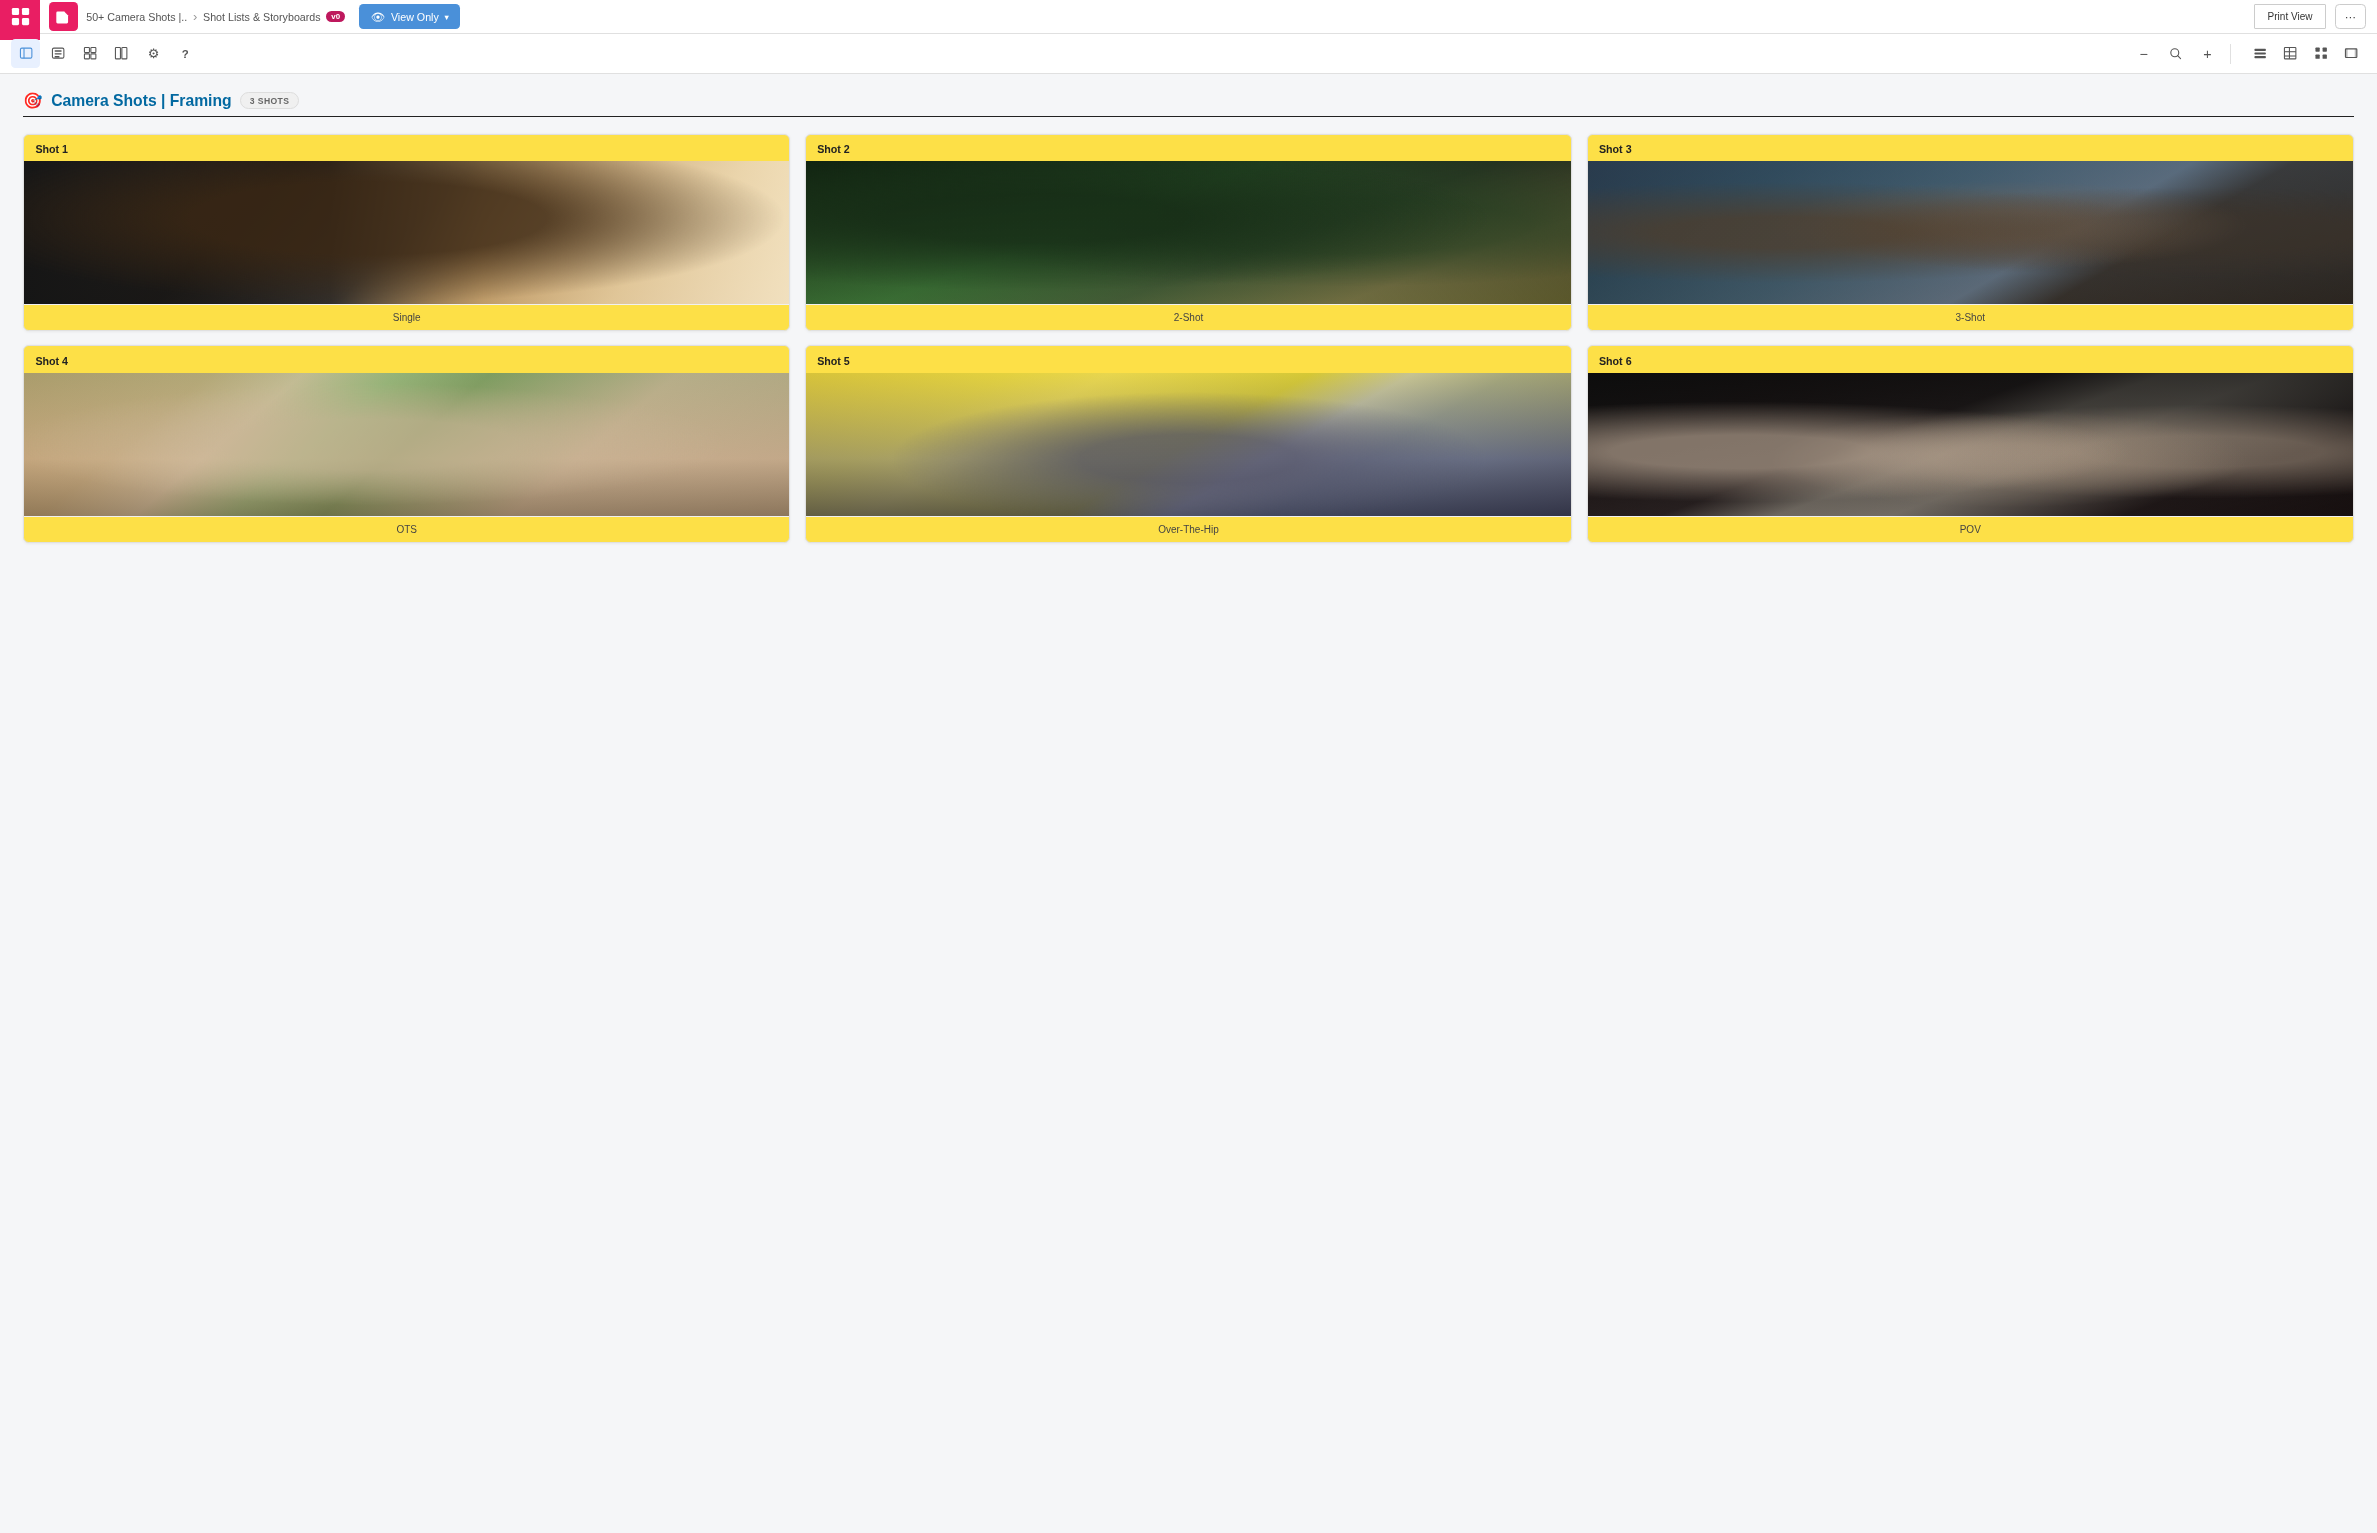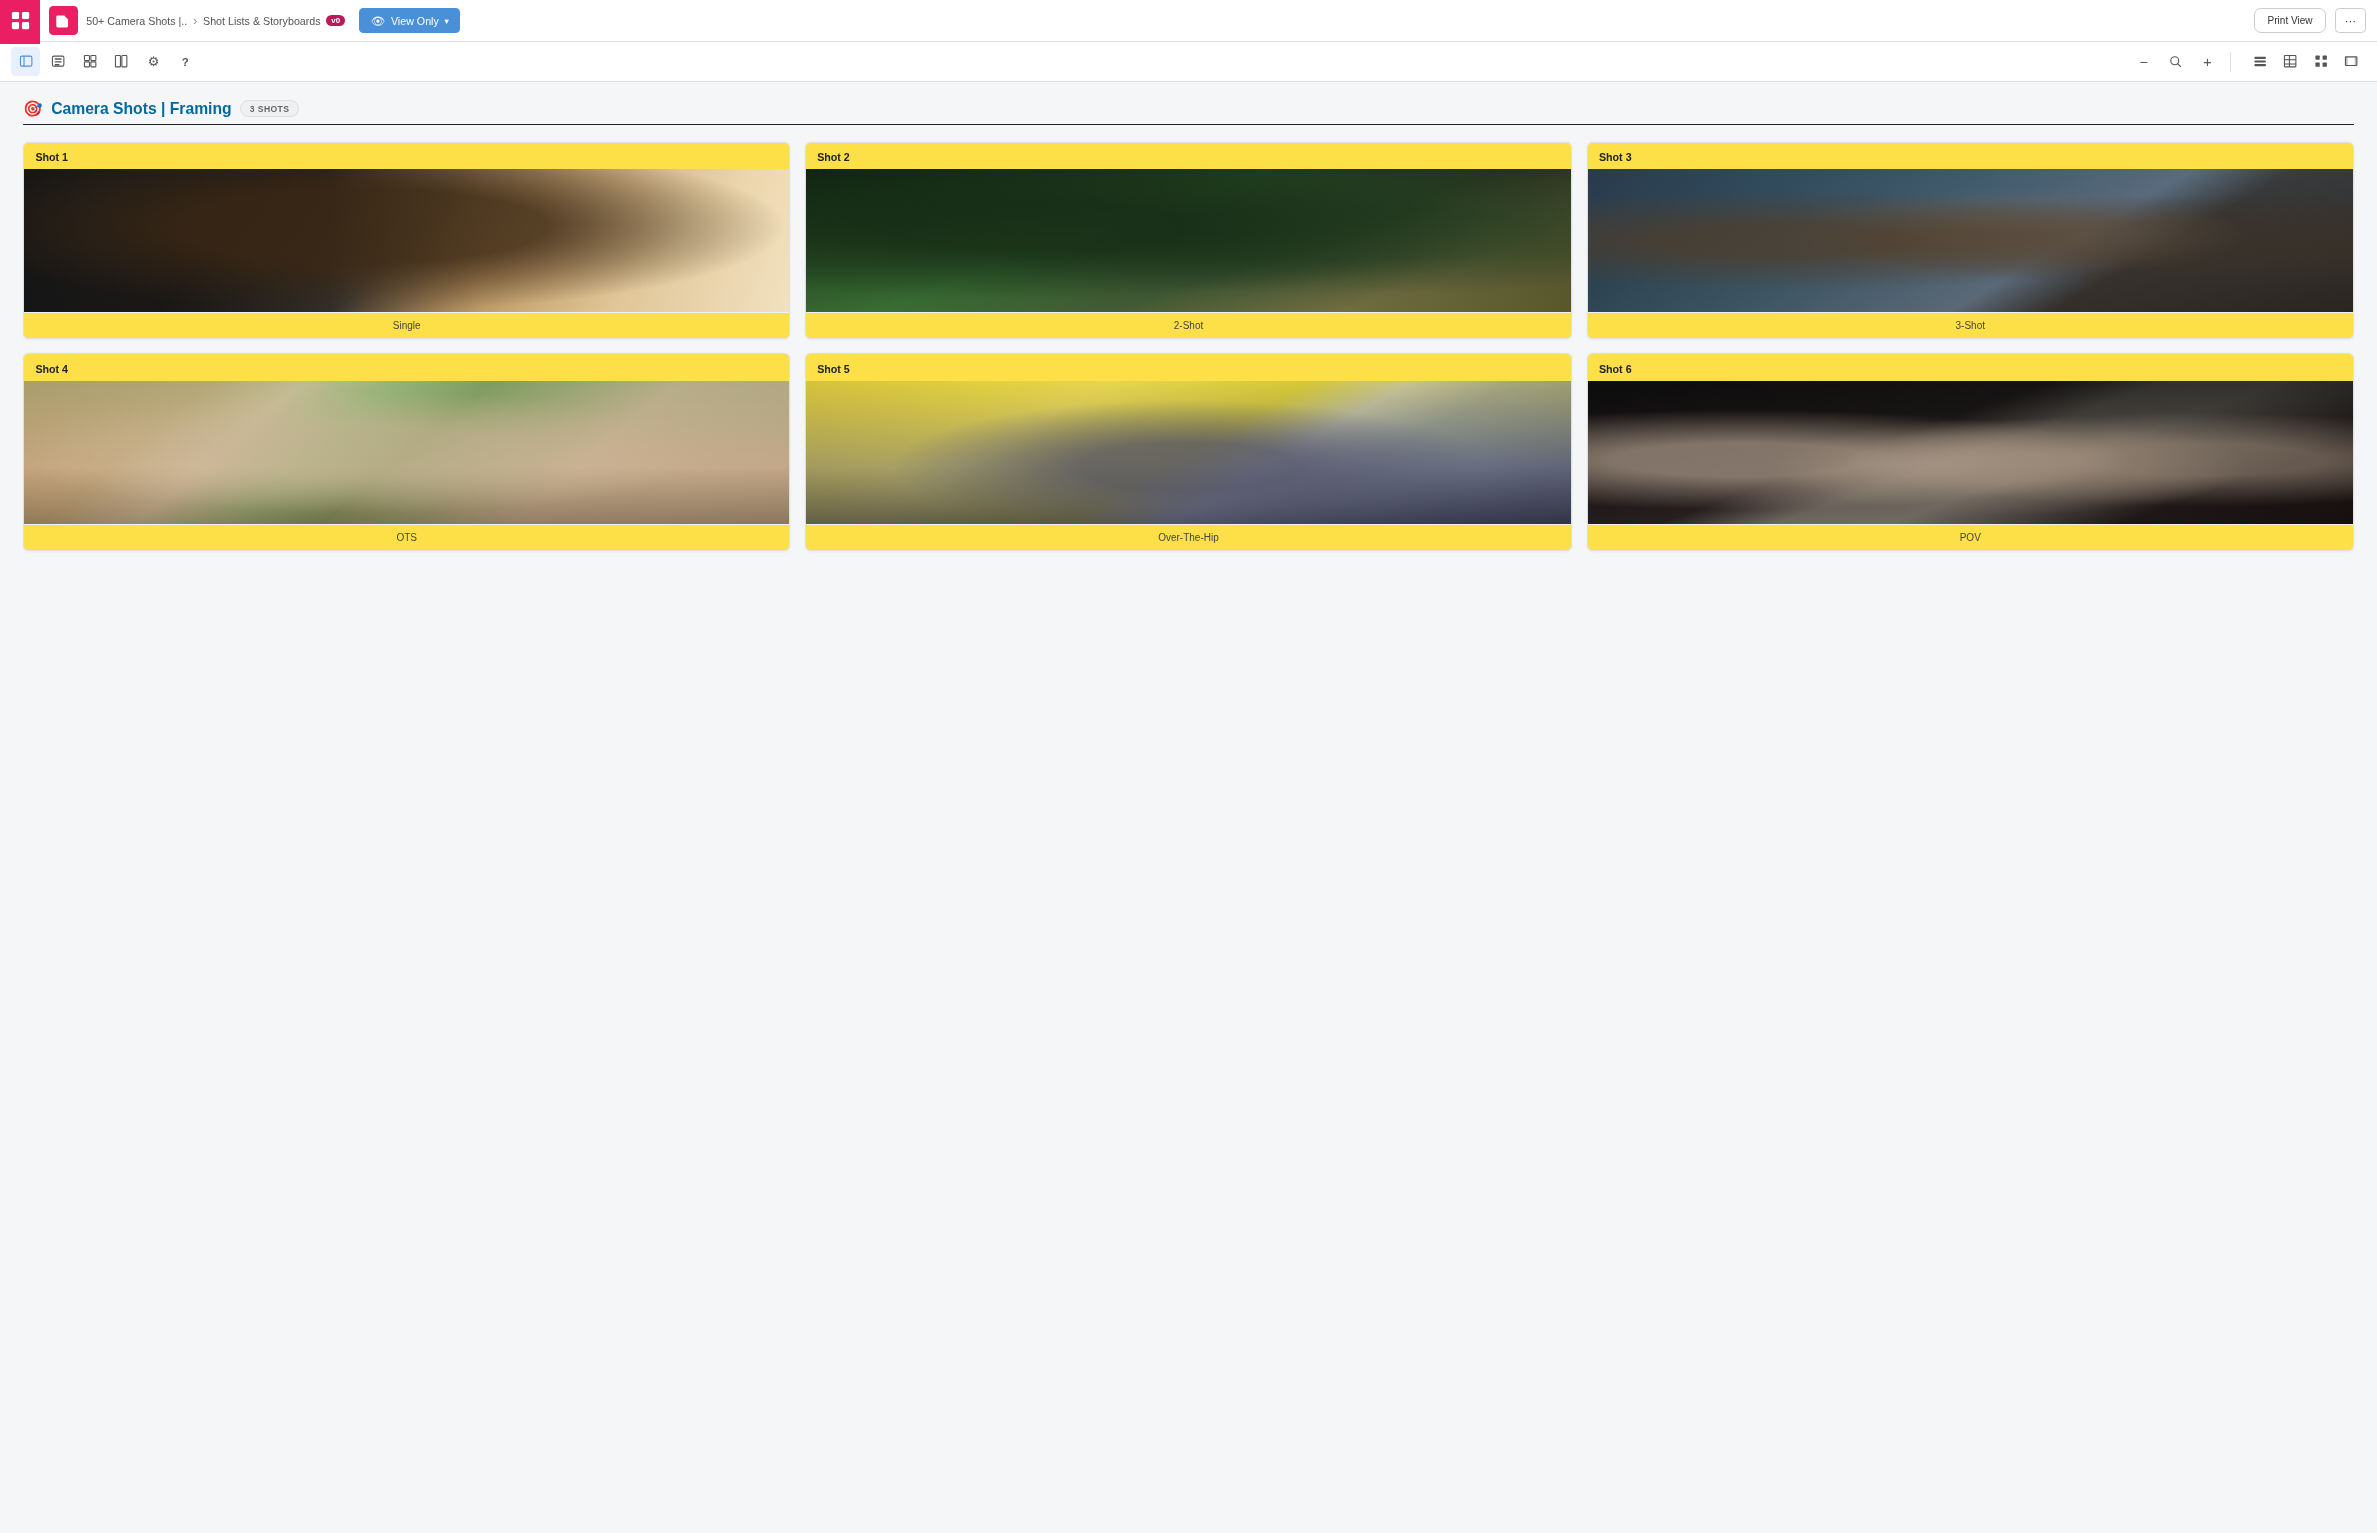--- a/index.html
+++ b/index.html
@@ -4,21 +4,21 @@
   <style>
     * { box-sizing: border-box; margin: 0; padding: 0; }
     body { font-family: -apple-system, BlinkMacSystemFont, 'Segoe UI', sans-serif; background: #f5f6f8; color: #333; }
 
     
     .top-header {
       display: flex;
       align-items: center;
       background: #fff;
       border-bottom: 0.7px solid #e0e0e0;
-      height: 42px;
+      height: 34px;
       padding: 0 11.4px;
       gap: 8.6px;
     }
     .app-logo {
       width: 40px;
       height: 46px;
       background: #e91e63;
       display: flex;
       align-items: center;
       justify-content: center;
@@ -66,21 +66,21 @@
       font-weight: 500;
       cursor: pointer;
       margin-left: 5.7px;
     }
     .view-only-btn .eye-icon { font-size: 11.4px; }
     .view-only-btn .chevron { font-size: 8.6px; }
     .header-spacer { flex: 1; }
     .print-view-btn {
       background: #fff;
       border: 0.7px solid #ccc;
-      border-radius: 7px;
+      border-radius: 1px;
       padding: 5.7px 13px;
       font-size: 10px;
       cursor: pointer;
       color: #333;
     }
     .more-btn {
       background: #fff;
       border: 0.7px solid #ccc;
       border-radius: 4.3px;
       padding: 5.7px 8.6px;

